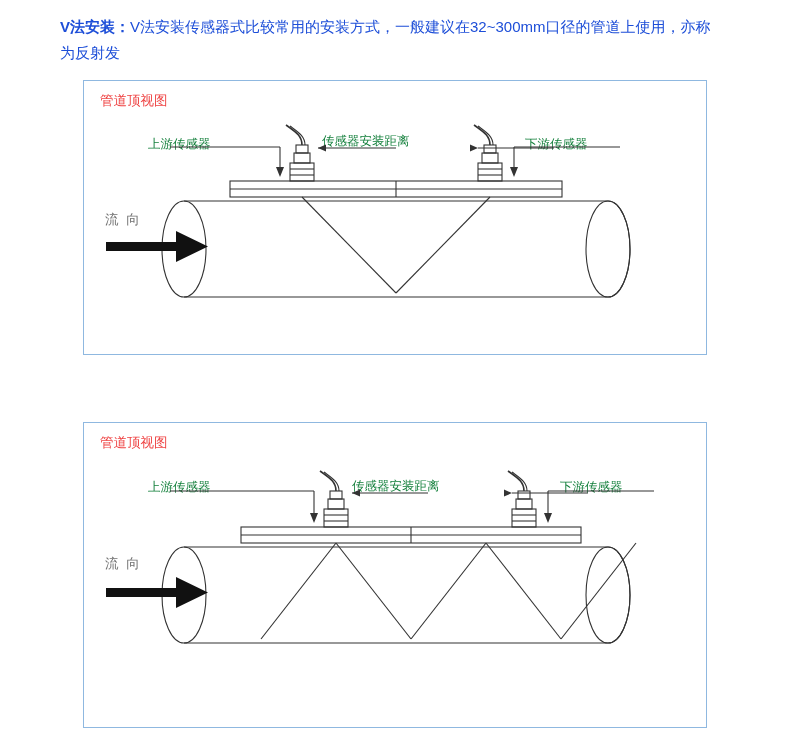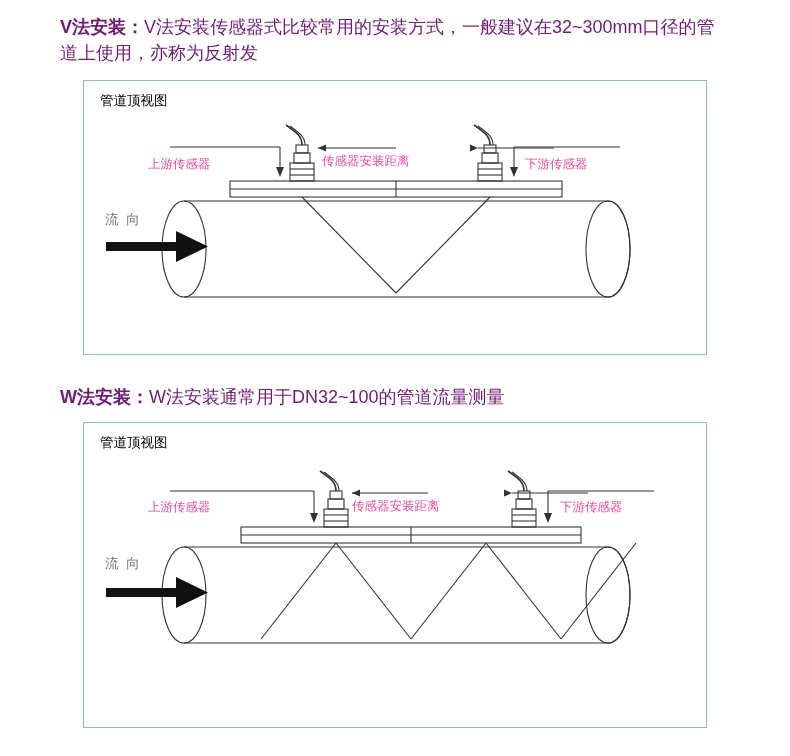--- a/index.html
+++ b/index.html
@@ -15,44 +15,43 @@
     position: relative;
     overflow: hidden;
   }
   .section {
     position: absolute;
     left: 0;
     width: 790px;
   }
   .para {
     position: absolute;
-    font-size: 18px;
+    font-size: 15px;
     line-height: 26px;
-    color: #701a75;
+    color: #1d4ed8;
   }
   .para b {
     font-weight: bold;
   }
   .diagram-box {
     position: absolute;
     border: 1px solid #8fb8e0;
     background: #ffffff;
     box-sizing: border-box;
   }
   .box-title {
     position: absolute;
     font-size: 13.5px;
-    color: #000000;
+    color: #ef4444;
   }
   .lbl {
     position: absolute;
     font-size: 12.5px;
-    color: #ec4899;
+    color: #15803d;
     white-space: nowrap;
-    margin-top: 20px;
   }
   .flow-lbl {
     position: absolute;
     font-size: 13.5px;
     color: #737373;
     letter-spacing: 2px;
     white-space: nowrap;
   }
   svg.art {
     position: absolute;
@@ -137,23 +136,20 @@
           <rect x="22" y="161" width="70" height="9"></rect>
           <polygon points="92,150 124,165.5 92,181"></polygon>
         </g>
       </g>
     </svg>
   </div>
 </div>
 
 <div class="section" style="top:380px;height:376px;">
 
-  <div class="para" style="left:60px; top:4px; width:680px;">
-    <b>W法安装：</b><span>W法安装通常用于DN32~100的管道流量测量</span>
-  </div>
 
   <div class="diagram-box" style="left:83px; top:42px; width:624px; height:306px;">
 
     <div class="box-title" style="left:16px; top:11px;">管道顶视图</div>
 
     <div class="lbl" style="left:64px; top:56px;">上游传感器</div>
     <div class="lbl" style="left:268px; top:55px;">传感器安装距离</div>
     <div class="lbl" style="left:476px; top:56px;">下游传感器</div>
     <div class="flow-lbl" style="left:21px; top:132px;">流 向</div>
 

